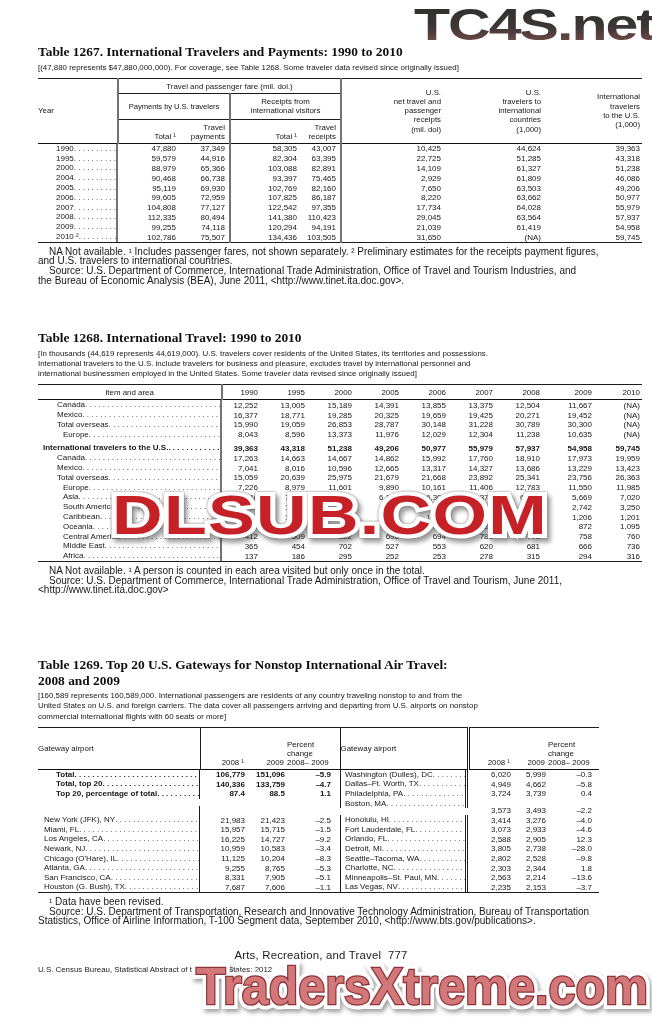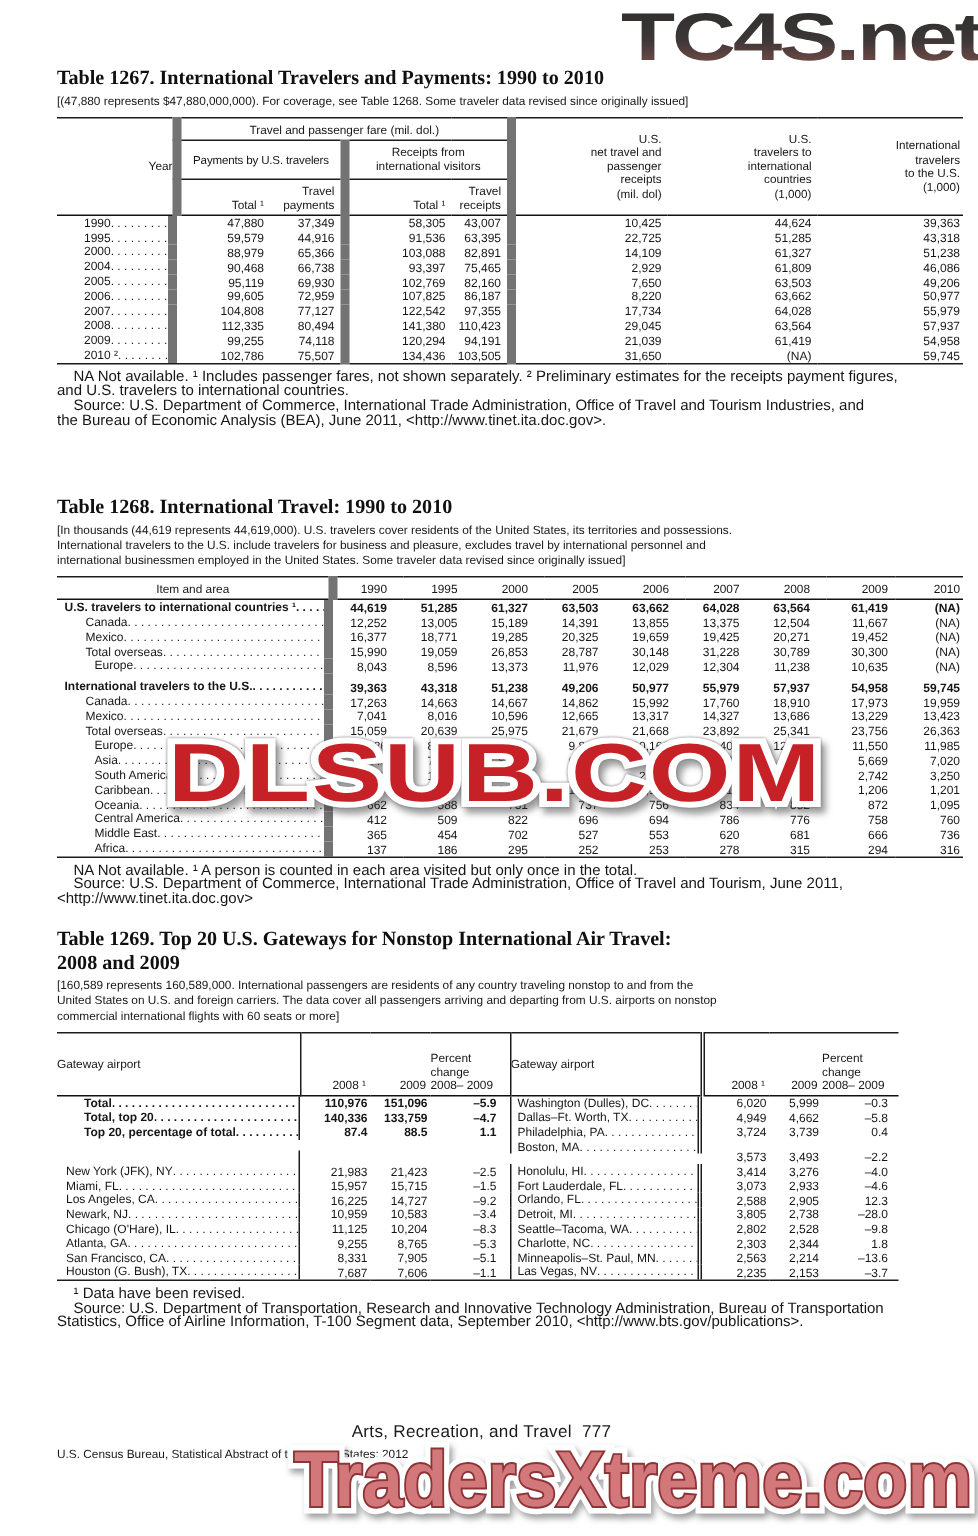--- a/index.html
+++ b/index.html
@@ -1,40 +1,40 @@
 <!DOCTYPE html>
 <html><head>
 <meta charset="utf-8">
 <style>
   html,body{margin:0;padding:0;background:#e8e8e8}
   .page{position:relative;width:652px;height:1024px;background:#ffffff;overflow:hidden;
         font-family:"Liberation Sans","DejaVu Sans",sans-serif;color:#161616}
   .sec{position:absolute;left:38px;width:604px}
   #sec1267{top:44px}
   #sec1268{top:330px}
-  #sec1269{top:618px}
+  #sec1269{top:657px}
   .tbl-title{font-family:"Liberation Serif","DejaVu Serif",serif;font-weight:bold;
              font-size:13.4px;line-height:15.6px;margin:0 0 3px 0;white-space:pre-line;color:#101010}
   .headnote{font-size:7.9px;line-height:10.2px;margin:0 0 5px 0;white-space:pre-line}
   table{border-collapse:collapse;table-layout:fixed;border-top:1px solid #1c1c1c;border-bottom:1px solid #1c1c1c}
   td{padding:0;vertical-align:bottom;font-size:8px;line-height:9.2px;overflow:hidden}
   .num{text-align:right;white-space:nowrap}
   .b{font-weight:bold}
-  .vr{border-right:6px solid #737373}
+  .vr{border-right:2px solid #737373}
   .hb{border-bottom:1px solid #1c1c1c}
   .hbot{border-bottom:1.5px solid #101010}
   .hc{font-size:7.9px;line-height:9.4px}
   
   .stub{display:flex;align-items:baseline}
   .stub .txt{white-space:pre}
   .stub .dots{flex:1 1 auto;overflow:hidden;white-space:nowrap}
   .stub .dots::before{content:" . . . . . . . . . . . . . . . . . . . . . . . . . . . . . . . . . . . . . . . . . . . . . . . . . . . . . . . . . . . ."}
   
   #t1267{width:604px}
-  #t1267 .yearh{text-align:right;vertical-align:middle}
+  #t1267 .yearh{text-align:left;vertical-align:middle}
   #t1267 .gh1{text-align:center;vertical-align:bottom;padding-bottom:1px}
   #t1267 .gh{text-align:center;vertical-align:middle;white-space:pre-line}
   #t1267 .nw{white-space:nowrap;font-size:7.7px;letter-spacing:-.1px}
   #t1267 .ch{text-align:right;vertical-align:bottom;padding-right:4px;white-space:pre-line;padding-bottom:1px}
   #t1267 .rh{text-align:right;vertical-align:middle;padding-right:4px;white-space:pre-line;font-size:7.8px;line-height:9.3px}
   #t1267 thead tr:nth-child(1) td{height:13px}
   #t1267 thead tr:nth-child(2) td{height:25px}
   #t1267 thead tr:nth-child(3) td{height:22px}
   #t1267 tbody td{height:9.8px}
   #t1267 td.num{padding-right:4px}
@@ -162,21 +162,21 @@
             <td class="num c5">44,624</td>
             <td class="num c6 lastc">39,363</td>
           </tr>
           <tr>
             <td class="stub yr vr">
               <span class="txt">1995</span>
               <span class="dots"></span>
             </td>
             <td class="num c0">59,579</td>
             <td class="num c1 vr">44,916</td>
-            <td class="num c2">91,536</td>
+            <td class="num c2">82,304</td>
             <td class="num c3 vr">63,395</td>
             <td class="num c4">22,725</td>
             <td class="num c5">51,285</td>
             <td class="num c6 lastc">43,318</td>
           </tr>
           <tr>
             <td class="stub yr vr">
               <span class="txt">2000</span>
               <span class="dots"></span>
             </td>
@@ -316,35 +316,20 @@
           <td class="hc yh hbot">2005</td>
           <td class="hc yh hbot">2006</td>
           <td class="hc yh hbot">2007</td>
           <td class="hc yh hbot">2008</td>
           <td class="hc yh hbot c7">2009</td>
           <td class="hc yh hbot c8">2010</td>
         </tr>
       </thead>
       <tbody id="t1268-body">
           <tr>
-            <td class="stub i0 b vr">
-              <span class="txt">U.S. travelers to international countries ¹</span>
-              <span class="dots"></span>
-            </td>
-            <td class="num c0 b">44,619</td>
-            <td class="num c1 b">51,285</td>
-            <td class="num c2 b">61,327</td>
-            <td class="num c3 b">63,503</td>
-            <td class="num c4 b">63,662</td>
-            <td class="num c5 b">64,028</td>
-            <td class="num c6 b">63,564</td>
-            <td class="num c7 b">61,419</td>
-            <td class="num c8 b">(NA)</td>
-          </tr>
-          <tr>
             <td class="stub i1 vr">
               <span class="txt">Canada</span>
               <span class="dots"></span>
             </td>
             <td class="num c0">12,252</td>
             <td class="num c1">13,005</td>
             <td class="num c2">15,189</td>
             <td class="num c3">14,391</td>
             <td class="num c4">13,855</td>
             <td class="num c5">13,375</td>
@@ -618,21 +603,21 @@
           <td class="hc yh2 hbot">2009</td>
           <td class="hc pcth hbot rpct lastc">Percent change 2008– 2009</td>
         </tr>
       </thead>
       <tbody id="t1269-body">
           <tr>
             <td class="stub lstub lsr b ind">
               <span class="txt">Total</span>
               <span class="dots"></span>
             </td>
-            <td class="num b">110,976</td>
+            <td class="num b">106,779</td>
             <td class="num b">151,096</td>
             <td class="num b lpct">–5.9</td>
             <td class="stub rstub pdl dblr">
               <span class="txt">Washington (Dulles), DC</span>
               <span class="dots"></span>
             </td>
             <td class="num">6,020</td>
             <td class="num">5,999</td>
             <td class="num rpct lastc">–0.3</td>
           </tr>

